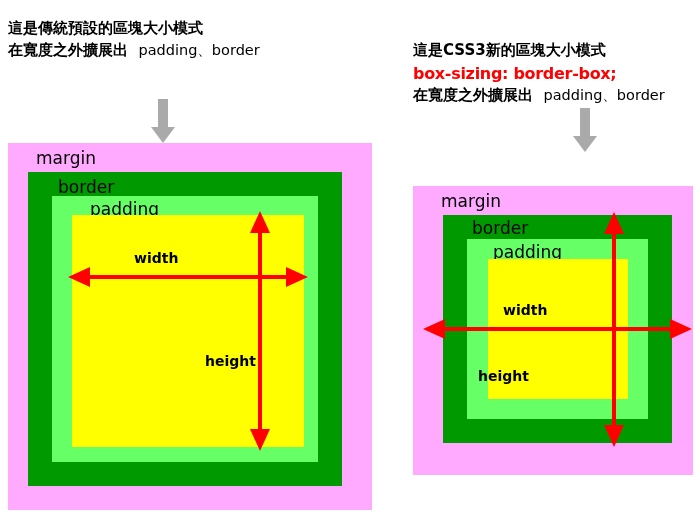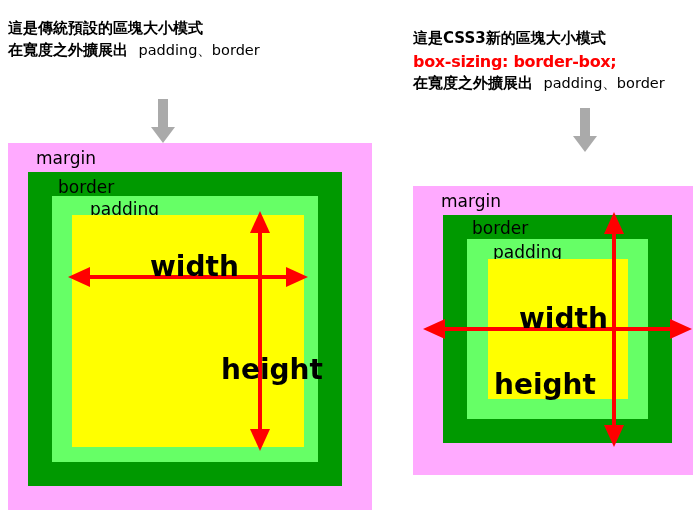--- a/index.html
+++ b/index.html
@@ -36,21 +36,21 @@
   .caption .line3 {
     font-size: 15px;
     font-weight: bold;
   }
   .caption .line3 .latin {
     font-weight: normal;
     font-size: 14.5px;
   }
 
   #caption-left  { left: 8px;  top: 18px; }
-  #caption-right { left: 413px; top: 28px; }
+  #caption-right { left: 413px; top: 40px; }
 
   
   .grey-arrow {
     position: absolute;
     width: 24px;
     height: 44px;
   }
   #grey-arrow-left  { left: 151px; top: 99px; }
   #grey-arrow-right { left: 573px; top: 108px; }
 
@@ -75,25 +75,24 @@
   .zone-label {
     position: absolute;
     font-size: 17px;
     font-weight: normal;
     color: #000000;
     white-space: nowrap;
     letter-spacing: 0px;
   }
   .dim-label {
     position: absolute;
-    font-size: 28px;
+    font-size: 14px;
     font-weight: bold;
     color: #000000;
     white-space: nowrap;
-    margin-left: 16px;
   }
 
   .arrow-svg {
     position: absolute;
     overflow: visible;
   }
 </style>
 </head>
 <body>
 

